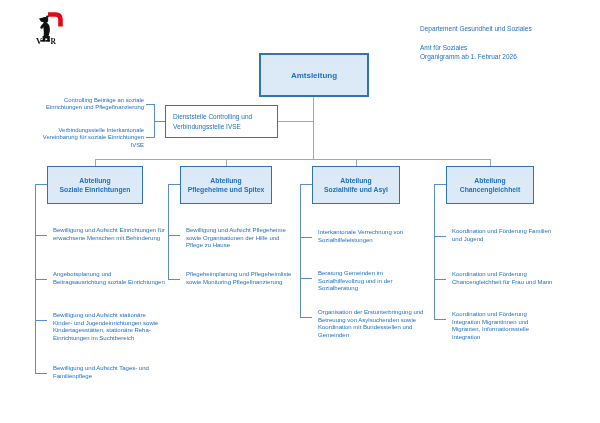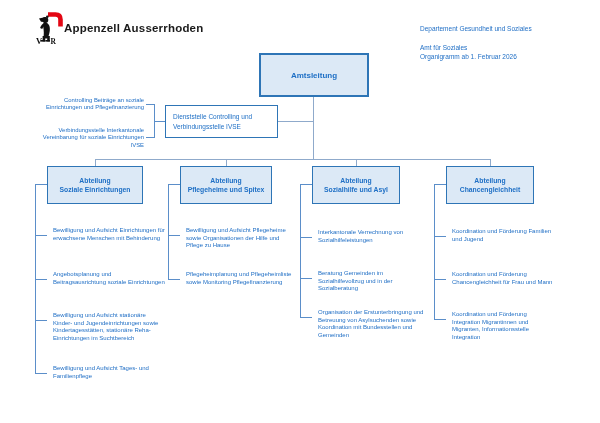--- a/index.html
+++ b/index.html
@@ -65,21 +65,20 @@
       <path d="M8.6 11.6 C6.6 12.6 4.8 14.6 4.1 17 L6.2 18 C7.2 16 8.7 14.3 10 13.2 Z"></path>
       <rect x="6.6" y="25" width="2.6" height="5.4"></rect>
       <rect x="11.2" y="25" width="2.6" height="5.4"></rect>
       <rect x="4.6" y="29" width="4.6" height="1.6"></rect>
       <rect x="9.4" y="29" width="4.6" height="1.6"></rect>
     </g>
     <text x="0" y="32.5" font-size="8.5" font-weight="bold" fill="#111111" font-family="Liberation Serif, serif">V</text>
     <text x="14.5" y="33" font-size="7.5" font-weight="bold" fill="#111111" font-family="Liberation Serif, serif">R</text>
   </svg>
 
-  <div class="brand">Appenzell Ausserrhoden</div>
 
   <div class="hdr-right">
     <div class="hdr-dept">Departement Gesundheit und Soziales</div>
     <div class="hdr-office">Amt für Soziales</div>
     <div class="hdr-edition">Organigramm ab 1. Februar 2026</div>
   </div>
 
   <div class="vline" style="left:313px;top:97px;height:62px;"></div>
   <div class="hline" style="left:278px;top:121px;width:35px;"></div>
   <div class="hline" style="left:95px;top:159px;width:395px;"></div>

